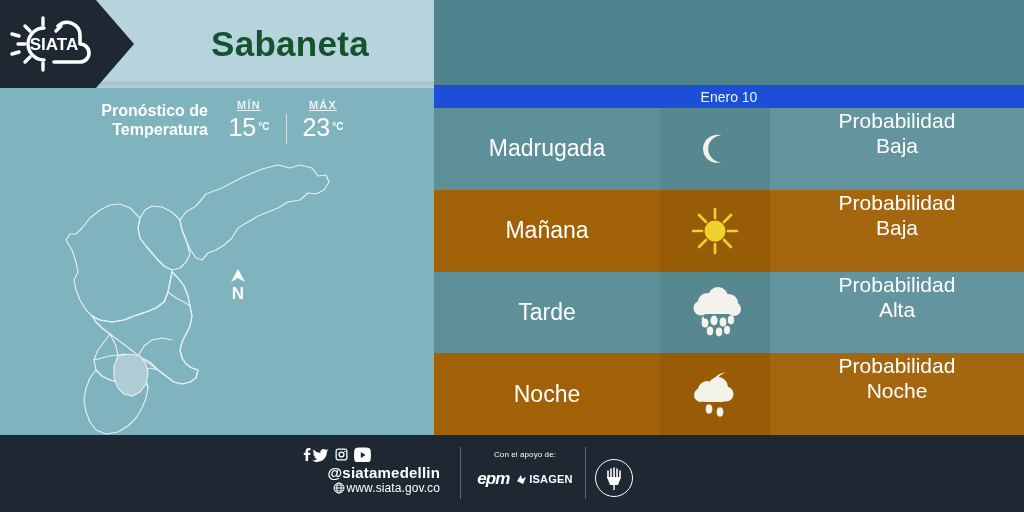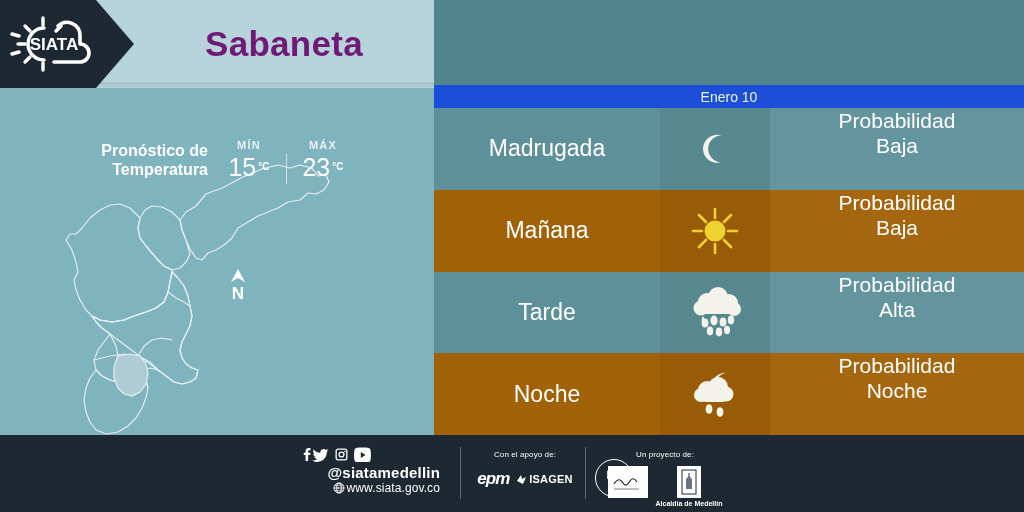--- a/index.html
+++ b/index.html
@@ -27,42 +27,42 @@
   .logo-arrow{
     position:absolute; left:0; top:0; width:134px; height:88px;
     background:#1E2833;
     clip-path:polygon(0 0, 96px 0, 134px 44px, 96px 88px, 0 88px);
     z-index:4;
   }
   .logo-mark{
     position:absolute; left:10px; top:12px; width:92px; height:64px; z-index:5;
   }
   .city-title{
-    position:absolute; left:134px; top:0; width:300px; height:88px;
-    display:flex; align-items:center; justify-content:center;
-    color:#701a75; font-size:35px; font-weight:bold;
+    position:absolute; left:140px; top:0; width:300px; height:88px;
+    display:flex; align-items:center; justify-content:center;
+    color:#14532d; font-size:35px; font-weight:bold;
     letter-spacing:.3px; z-index:3;
   }
 
   
   .temp-block{
-    position:absolute; left:60px; top:98px; width:300px; height:58px; z-index:3;margin-top:40px;
+    position:absolute; left:60px; top:98px; width:300px; height:58px; z-index:3;
   }
   .temp-label{
     position:absolute; left:0; top:3px; width:148px;
     text-align:right; color:#ffffff; font-weight:bold;
     font-size:16px; line-height:19px;
   }
   .temp-vals{ position:absolute; left:158px; top:0; width:150px; height:58px; }
   .temp-col{ position:absolute; top:0; width:62px; text-align:center; }
   .temp-col.min{ left:0; }
   .temp-col.max{ left:74px; }
   .temp-cap{
     color:#E8F2F5; font-size:11px; font-weight:600;
-    letter-spacing:1.2px; line-height:14px;
+    letter-spacing:1.2px; line-height:14px;text-decoration:underline;
   }
   .temp-num{
     color:#ffffff; font-size:25px; line-height:30px; font-weight:400;
     display:inline-block;
   }
   .temp-unit{
     color:#ffffff; font-size:10px; font-weight:bold;
     vertical-align:super; margin-left:2px;
   }
   .temp-sep{
@@ -417,36 +417,15 @@
     <div class="f-div d2"></div>
 
     <div class="crest">
       <svg width="24" height="26" viewBox="0 0 24 26">
         <path d="M6 13 L6 6 M9 13 L9 4 M12 13 L12 3 M15 13 L15 4 M18 13 L18 6" stroke="#fff" stroke-width="1.6" stroke-linecap="round"></path>
         <path d="M5 12 L19 12 L16 20 L8 20 Z" fill="#fff"></path>
         <line x1="12" y1="20" x2="12" y2="25" stroke="#fff" stroke-width="1.4"></line>
       </svg>
     </div>
 
-    <div class="f-proj">
-      <div class="f-cap">Un proyecto de:</div>
-      <div class="f-proj-logos">
-        <div class="box-logo">
-          <svg width="34" height="22" viewBox="0 0 34 22">
-            <path d="M3 13 q5 -8 9 -1 q3 5 7 -2 q3 -5 7 1" fill="none" stroke="#1E2833" stroke-width="1.2"></path>
-            <line x1="3" y1="18" x2="28" y2="18" stroke="#1E2833" stroke-width=".6"></line>
-          </svg>
-        </div>
-        <div style="display:flex;flex-direction:column;align-items:center">
-          <div class="box-logo2">
-            <svg width="22" height="30" viewBox="0 0 22 30">
-              <rect x="4" y="3" width="14" height="24" fill="none" stroke="#1E2833" stroke-width="1"></rect>
-              <path d="M8 22 L8 12 q3 -5 6 0 L14 22 Z" fill="#6b7480"></path>
-              <line x1="11" y1="6" x2="11" y2="10" stroke="#1E2833" stroke-width="1"></line>
-            </svg>
-          </div>
-          <div class="alcaldia-cap">Alcaldía de Medellín</div>
-        </div>
-      </div>
-    </div>
 
   </div>
 </div>
 
 </body></html>

